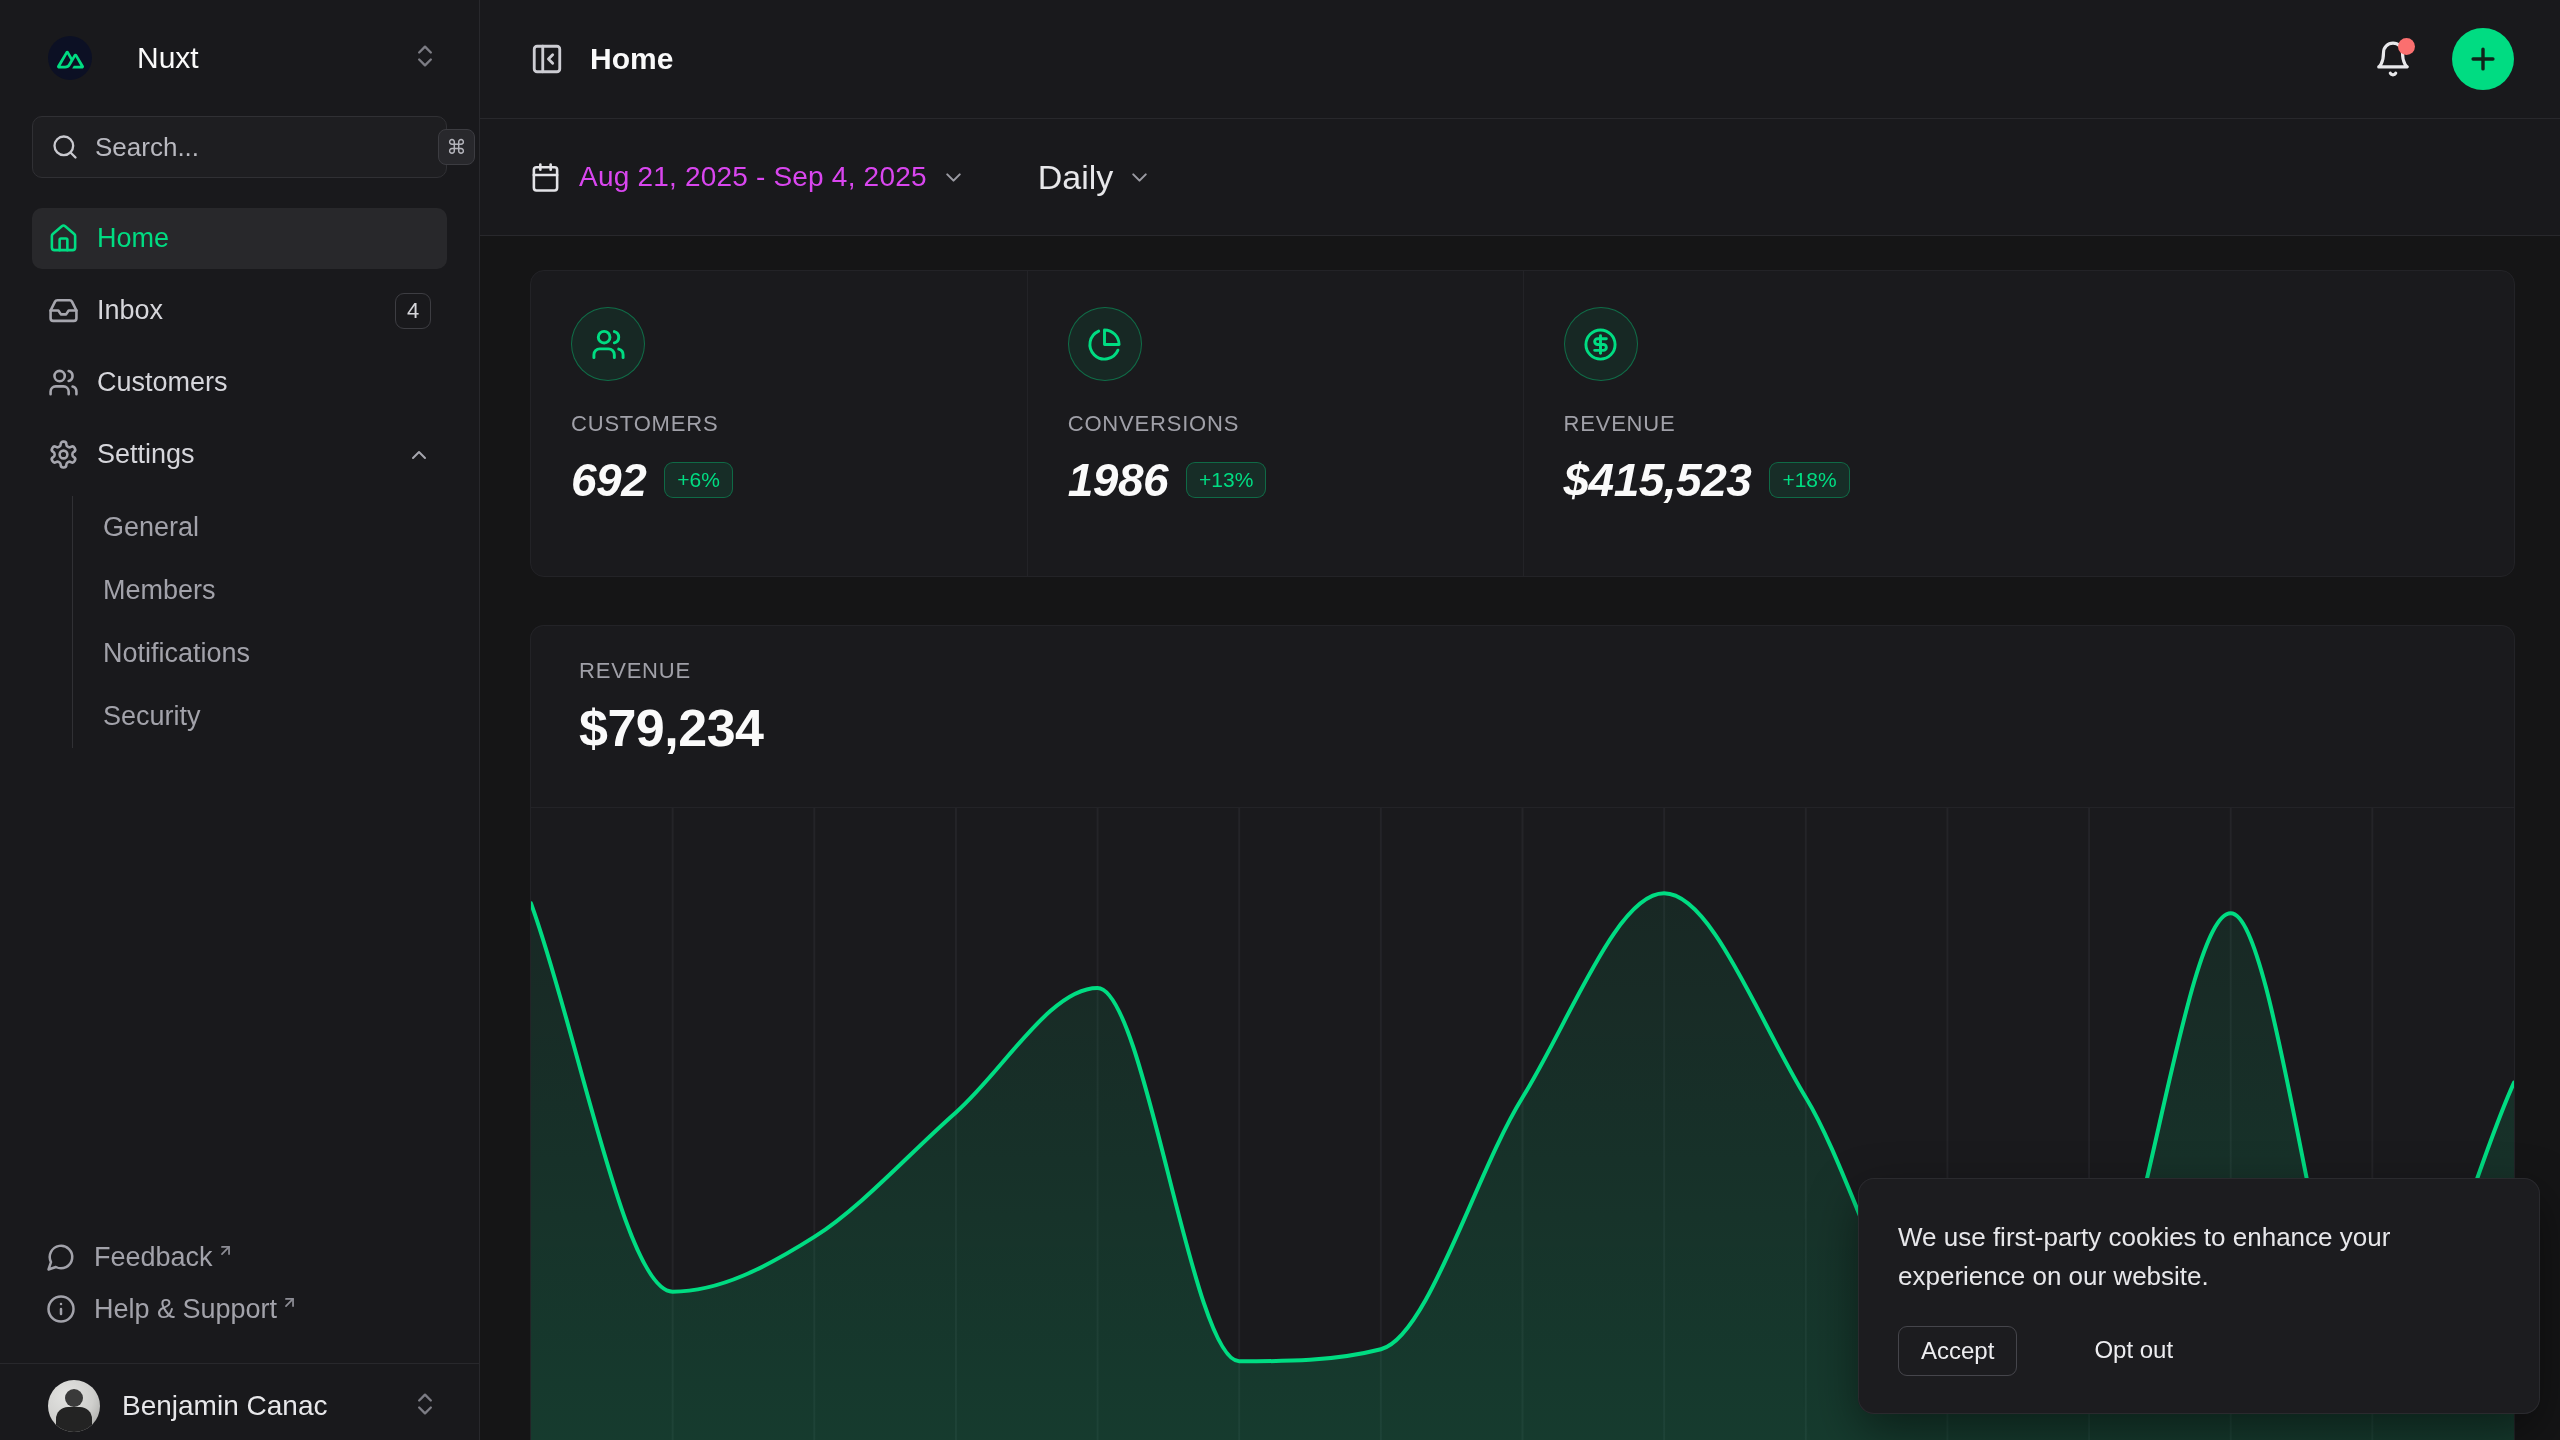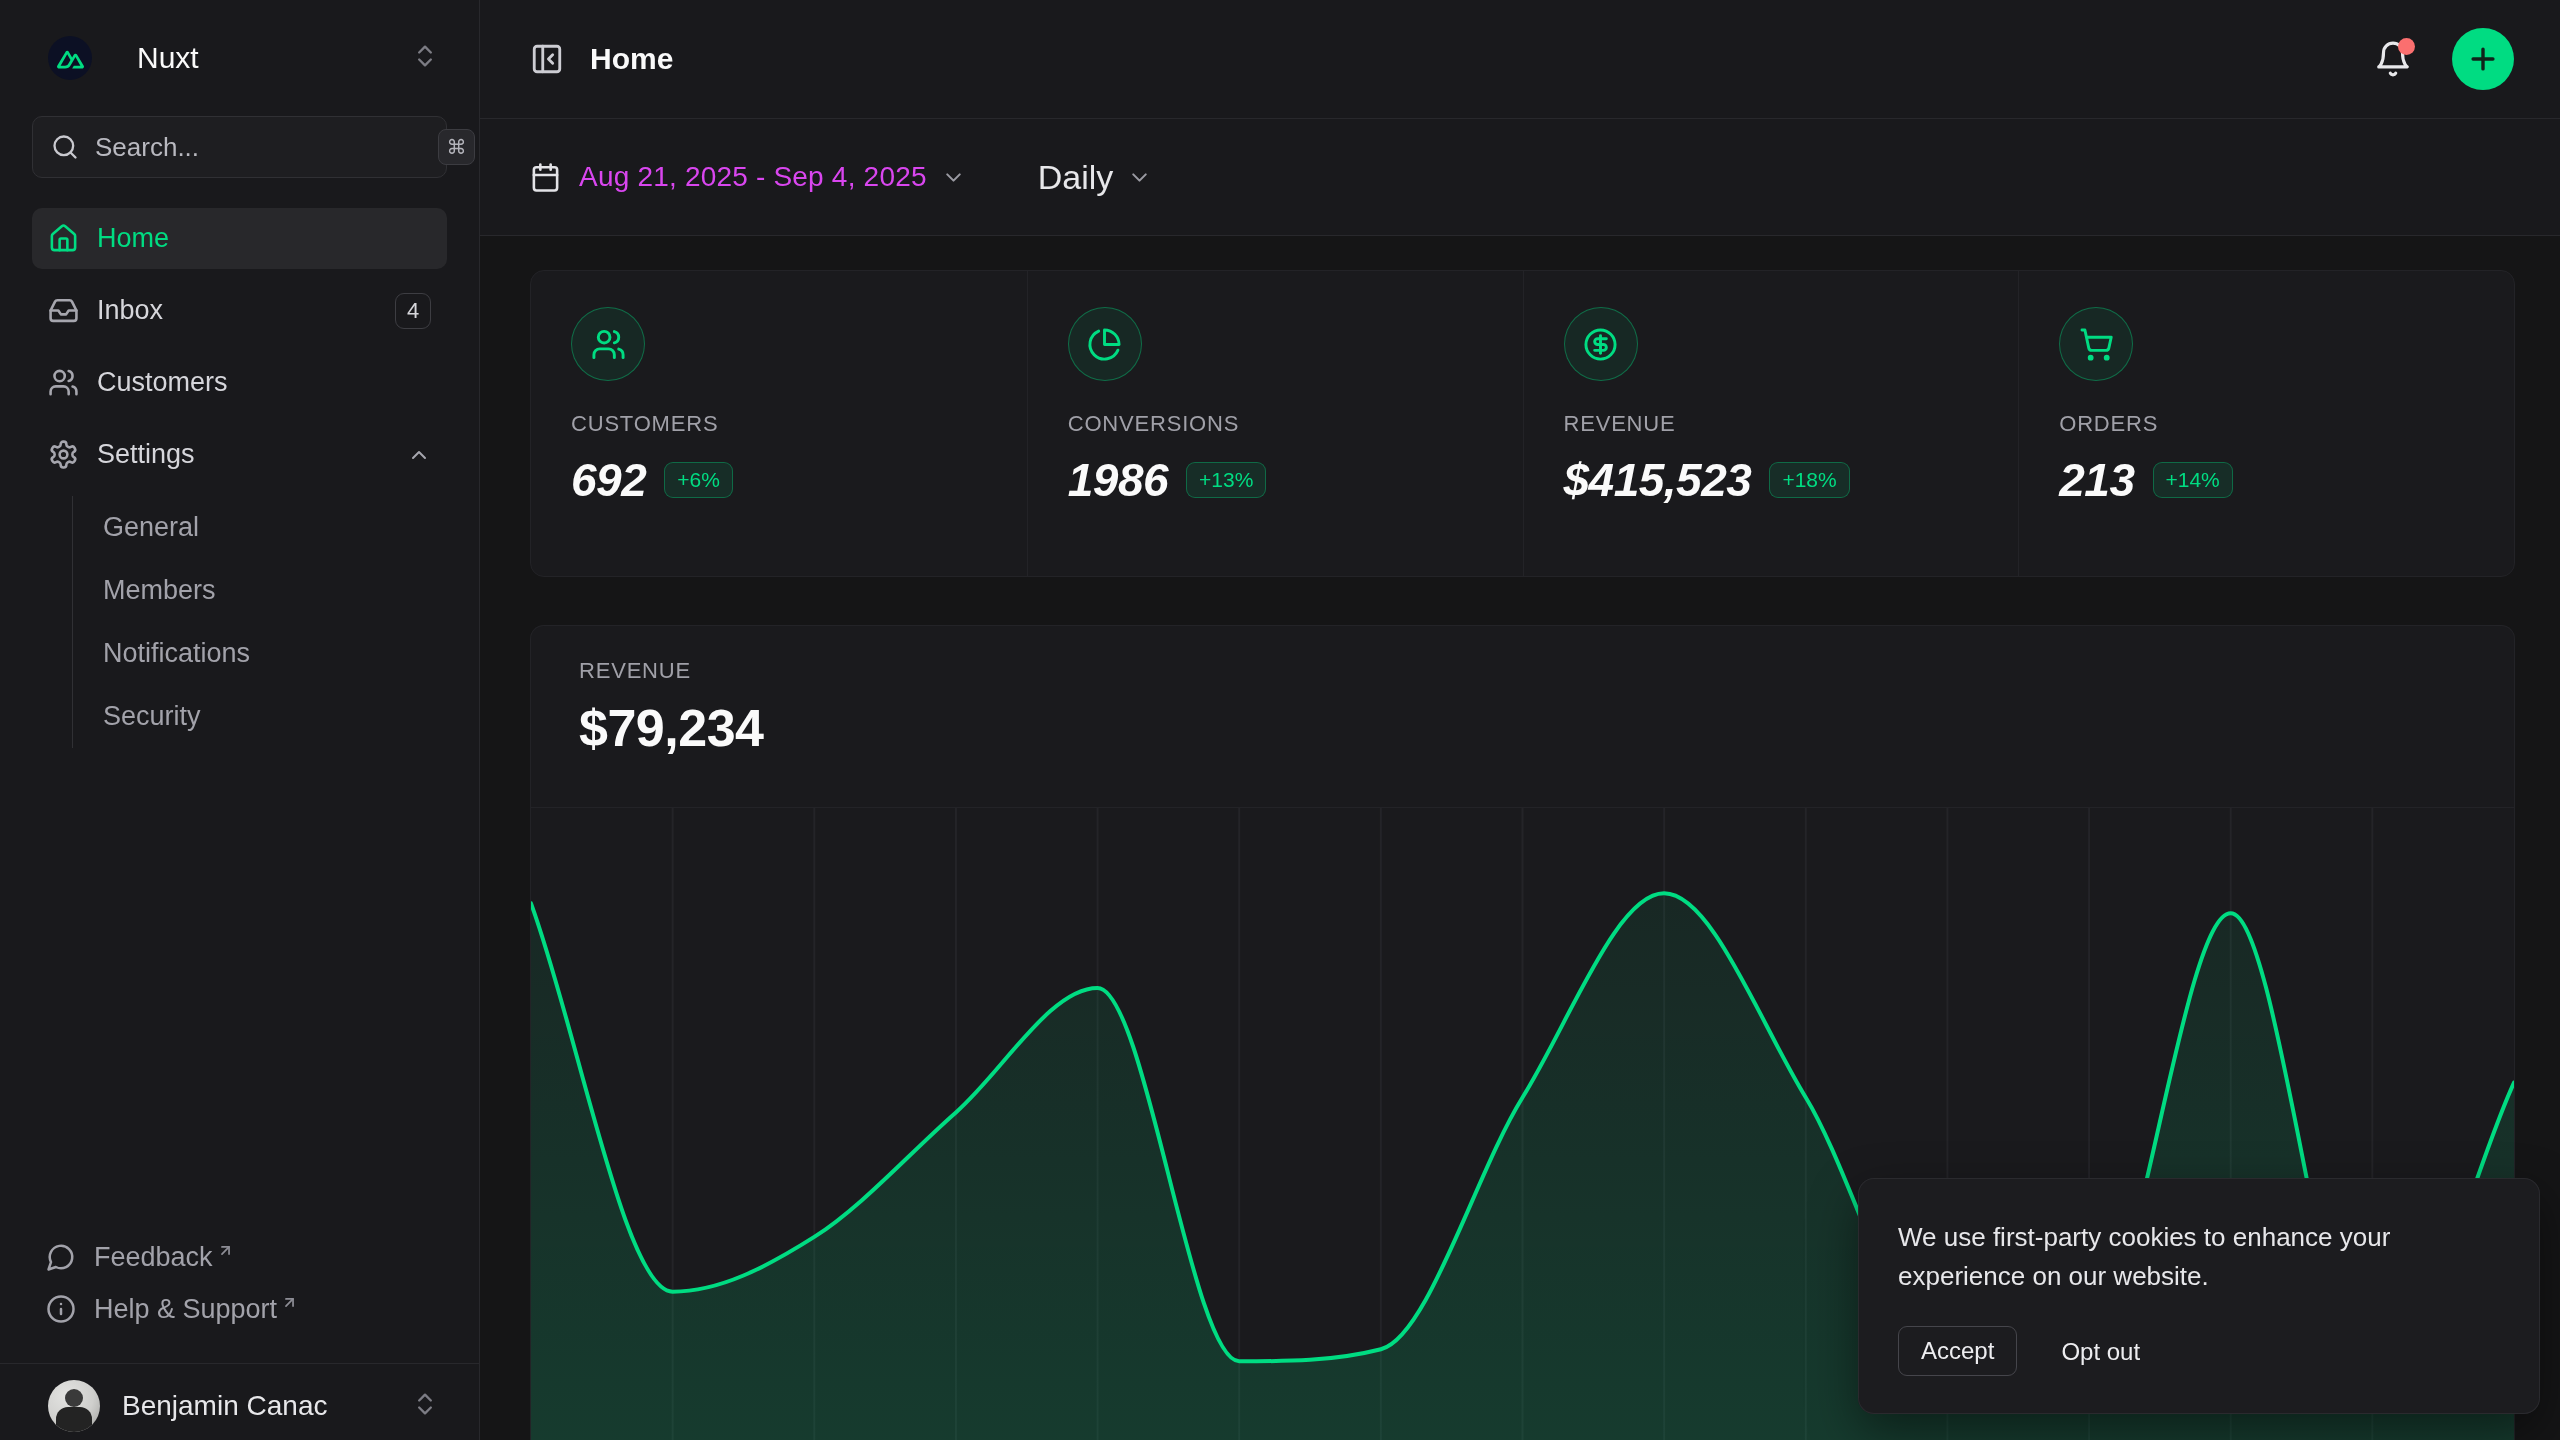--- a/index.html
+++ b/index.html
@@ -177,21 +177,21 @@
   .chart svg{position:absolute;inset:0;width:100%;height:100%;display:block;}
 
   
   .cookie-banner{
     position:fixed;right:20px;bottom:26px;width:682px;z-index:20;
     background:var(--bg-banner);border-radius:16px;
     box-shadow:0 18px 50px rgba(0,0,0,.45), inset 0 0 0 1px #2a2a2e;
     padding:40px 40px 38px;
   }
   .cookie-text{font-size:26px;line-height:39px;color:#e7e7ea;max-width:640px;}
-  .cookie-actions{display:flex;align-items:flex-end;margin-top:30px;}
+  .cookie-actions{display:flex;align-items:flex-start;margin-top:30px;gap:33px;}
   .accept-btn{
     background:transparent;border:1px solid #45454b;border-radius:9px;
     color:#ededf0;font-family:inherit;font-size:24px;padding:10px 22px;cursor:pointer;
   }
   .optout-btn{
     background:transparent;border:none;color:#ededf0;font-family:inherit;
     font-size:24px;margin-left:38px;cursor:pointer;padding:10px 6px;
   }
 </style>
 </head>
@@ -428,34 +428,20 @@
                 <path d="M12 18V6"></path>
               </svg>
           </div>
           <div class="stat-label">REVENUE</div>
           <div class="stat-value-row">
             <span class="stat-value">$415,523</span>
             <span class="delta-badge">+18%</span>
           </div>
         </div>
 
-        <div class="stat-cell">
-          <div class="stat-icon">
-            <svg viewBox="0 0 24 24" fill="none" stroke="currentColor" stroke-width="2" stroke-linecap="round" stroke-linejoin="round">
-                <circle cx="8" cy="21" r="1"></circle>
-                <circle cx="19" cy="21" r="1"></circle>
-                <path d="M2.05 2.05h2l2.66 12.42a2 2 0 0 0 2 1.58h9.78a2 2 0 0 0 1.95-1.57l1.65-7.43H5.12"></path>
-              </svg>
-          </div>
-          <div class="stat-label">ORDERS</div>
-          <div class="stat-value-row">
-            <span class="stat-value">213</span>
-            <span class="delta-badge">+14%</span>
-          </div>
-        </div>
       </section>
 
       <section class="revenue-card">
         <div class="revenue-head">
           <div class="revenue-label">REVENUE</div>
           <div class="revenue-value">$79,234</div>
         </div>
         <div class="chart">
           <svg id="chart-svg" preserveAspectRatio="none" viewBox="0 0 1983 634">
               <defs>

